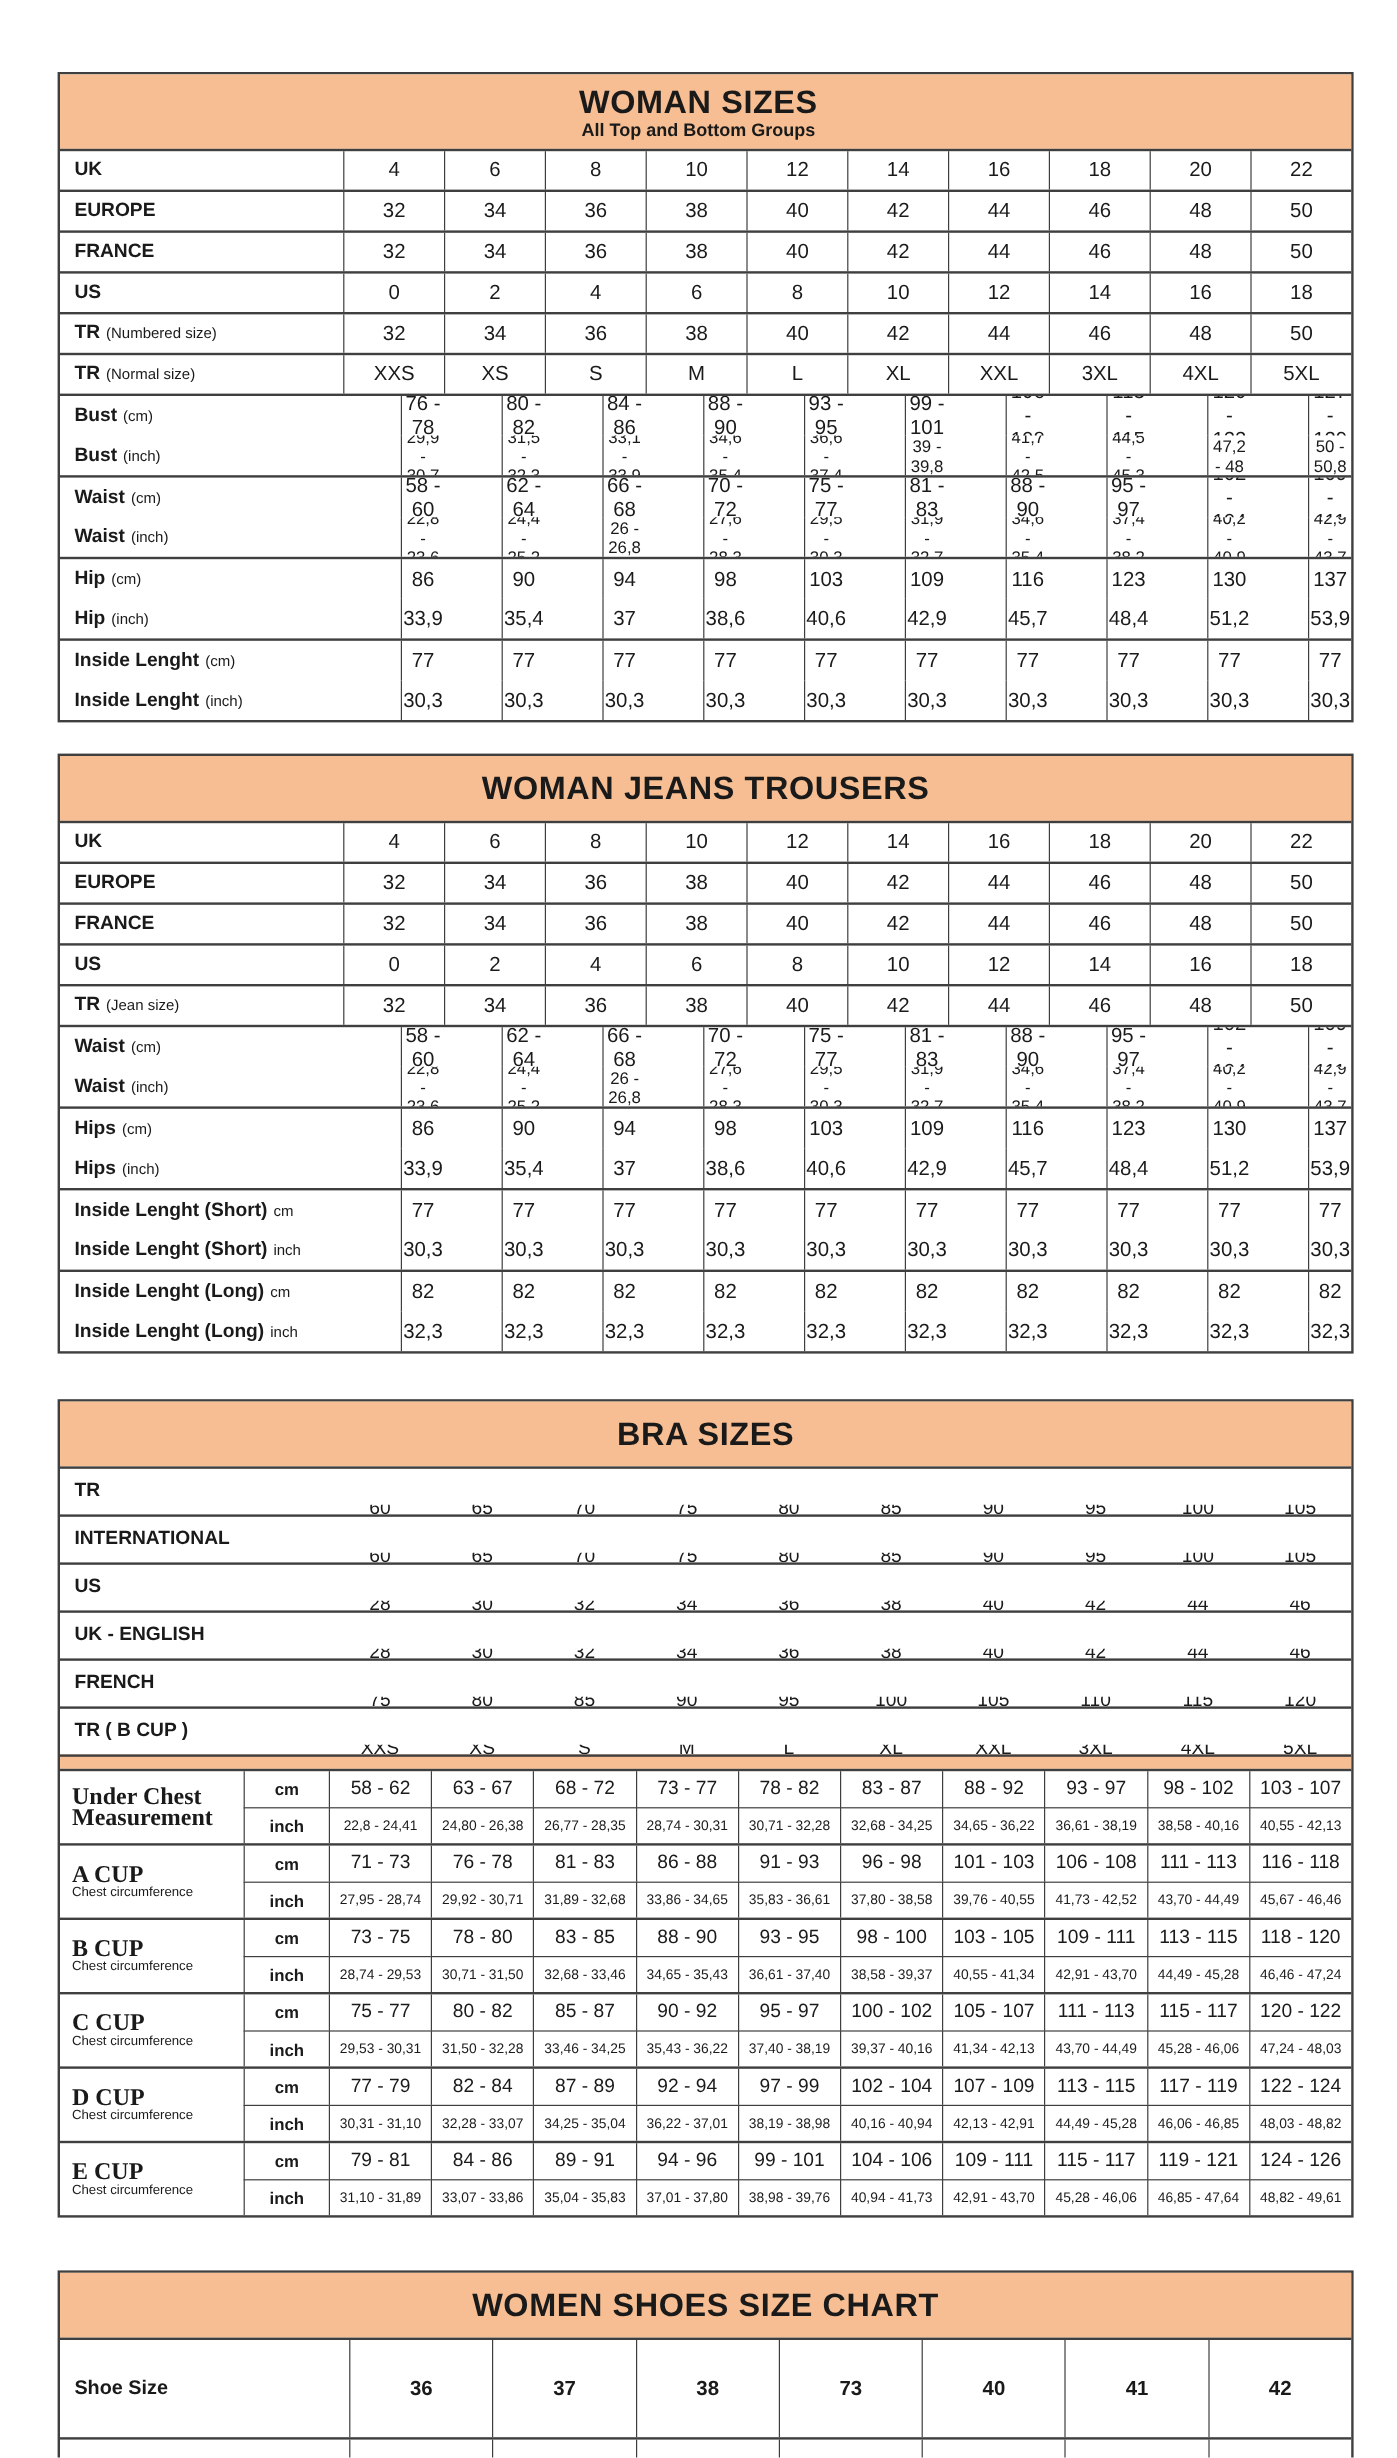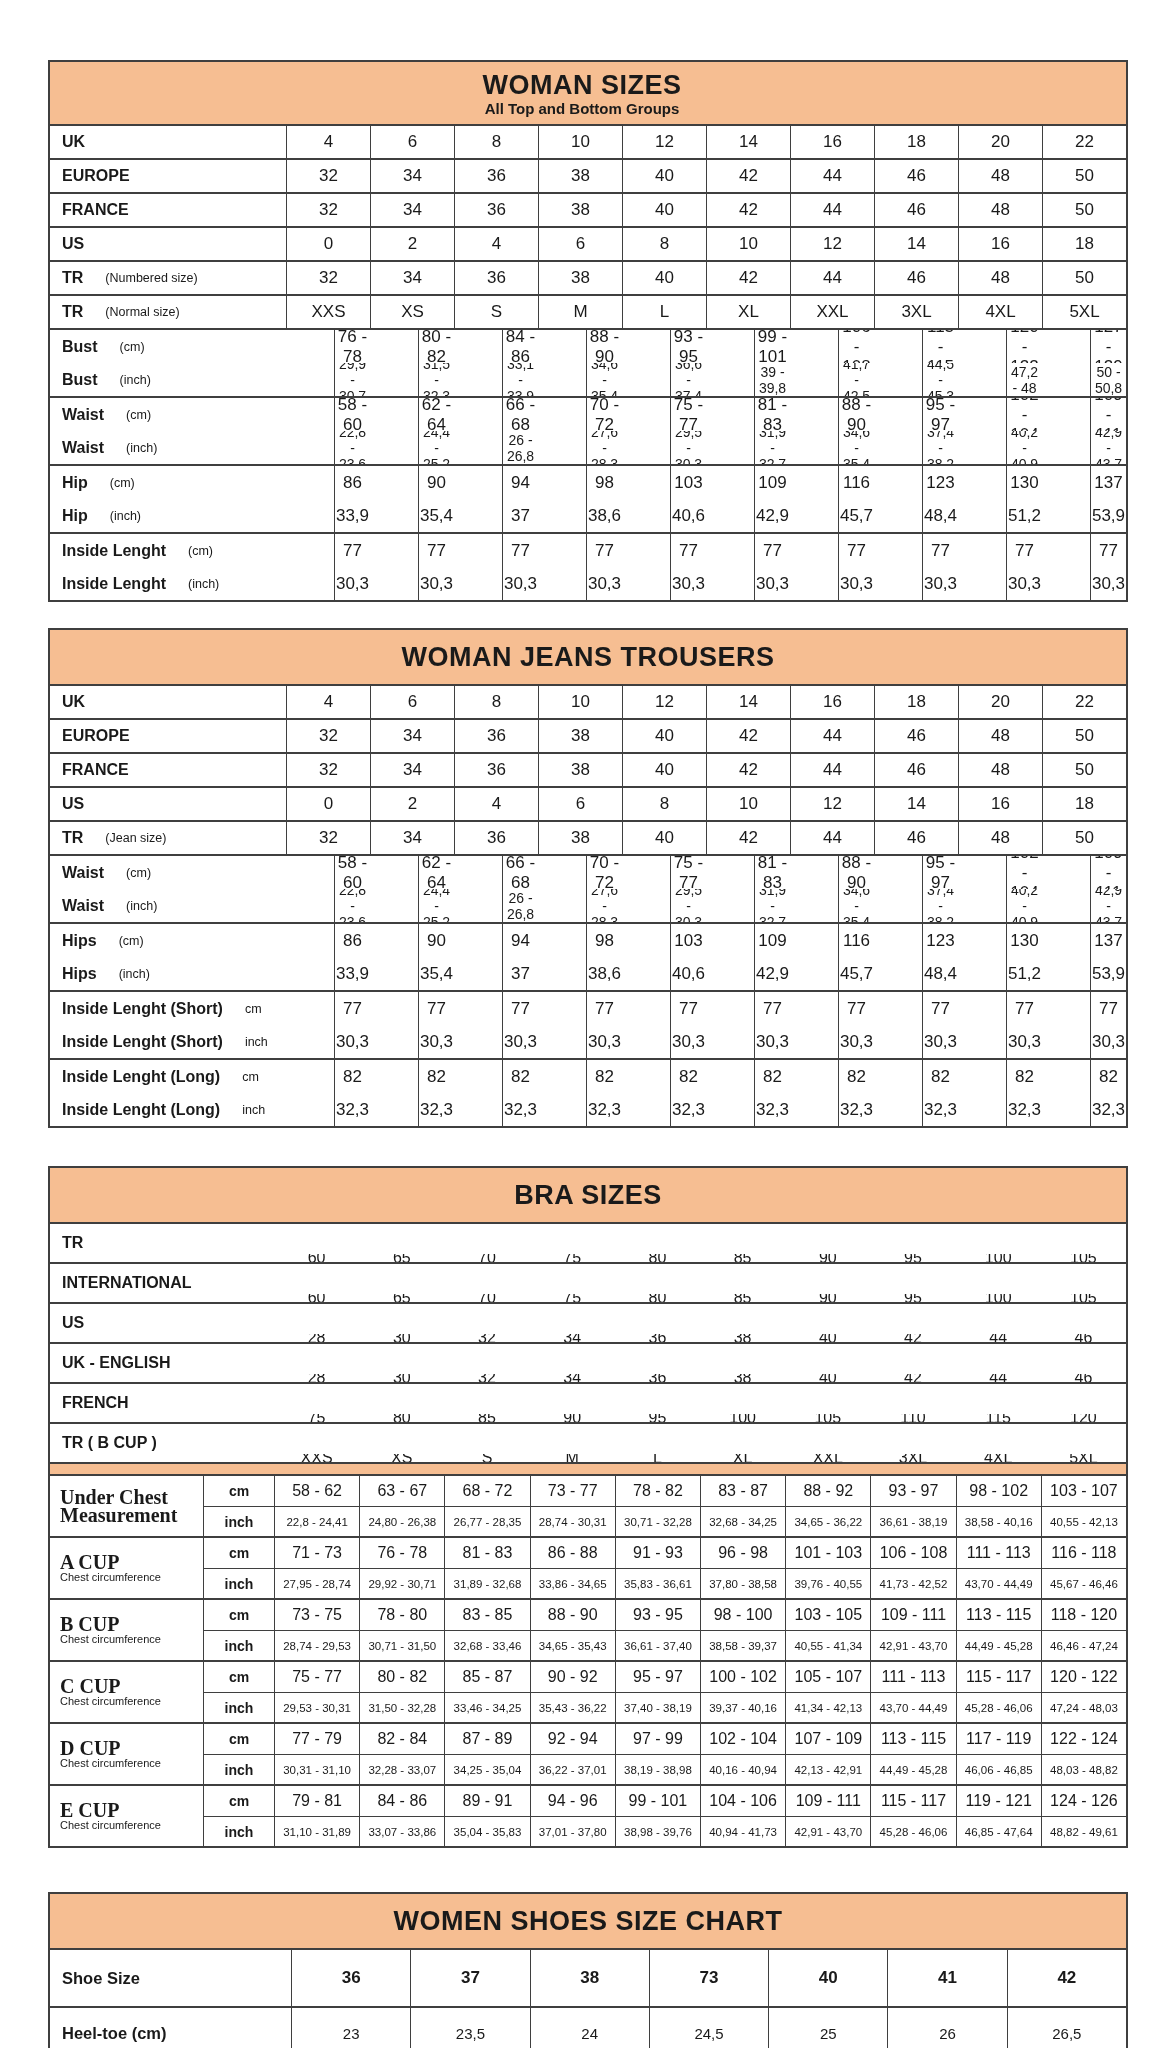--- a/index.html
+++ b/index.html
@@ -28,21 +28,21 @@
   .head-slim{padding:12px 0;}
 
   
   .group{border-top:2.5px solid var(--bd);}
   .row{display:grid;grid-template-columns:236px repeat(10,1fr);align-items:stretch;}
   .row{height:32px;text-align:center;}
   .pair .row{height:33px;gap:48px;}
   .cell{display:flex;align-items:center;justify-content:center;overflow:hidden;}
   .label-cell{justify-content:flex-start;padding-left:12px;white-space:nowrap;}
   .lab-main{font-size:16px;font-weight:700;}
-  .lab-suffix{font-size:12.5px;font-weight:400;margin-left:22px;}
+  .lab-suffix{font-size:12.5px;font-weight:400;margin-left:5px;}
   .val{font-size:17px;border-left:1.5px solid var(--bd);}
   .row.small .val{font-size:14px;}
 
   
   .row.simple{grid-template-columns:224px repeat(10,1fr);height:38px;}
   .row.simple .val{border-left:none;font-size:16px;margin-top:30px;}
   .strip{height:12px;background:var(--peach);border-top:2.5px solid var(--bd);}
   .cgroup{
     display:grid;
     grid-template-columns:153px 71px repeat(10,1fr);
@@ -55,21 +55,21 @@
   }
   .cup-label{font-size:20px;font-weight:700;line-height:18px;font-family:Liberation Serif, serif;}
   .cup-sub{font-size:11px;font-weight:400;line-height:13px;}
   .unit-cell{border-left:1.5px solid var(--bd);font-size:14px;font-weight:700;}
   .cval{border-left:1.5px solid var(--bd);font-size:16px;}
   .crow-inch .cval{font-size:11.5px;}
   .crow-inch .unit-cell,.crow-inch .cval{border-top:1.5px solid var(--bd);}
 
   
   .row.shoes{grid-template-columns:241px repeat(7,1fr);}
-  .row.shoes-top{height:56px;}
+  .row.shoes-top{height:81px;}
   .row.shoes-top .val{font-size:17px;font-weight:700;}
   .row.shoes-bottom{height:50px;}
   .row.shoes-bottom .val{font-size:15px;}
   .row.shoes .lab-main{font-size:16.5px;}
 </style>
 </head>
 <body>
 
 <div class="page">
   <section class="tbl" id="t-woman">

